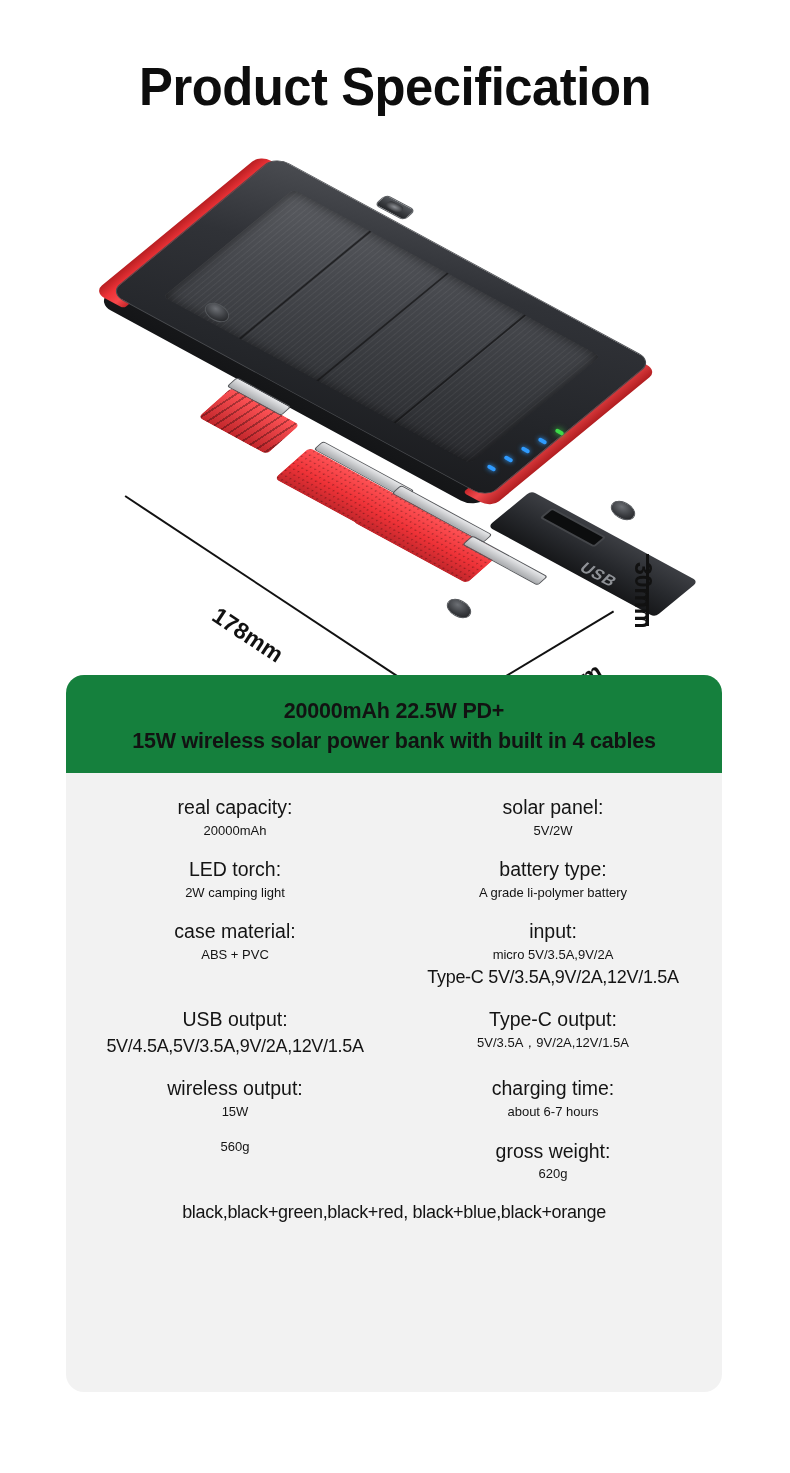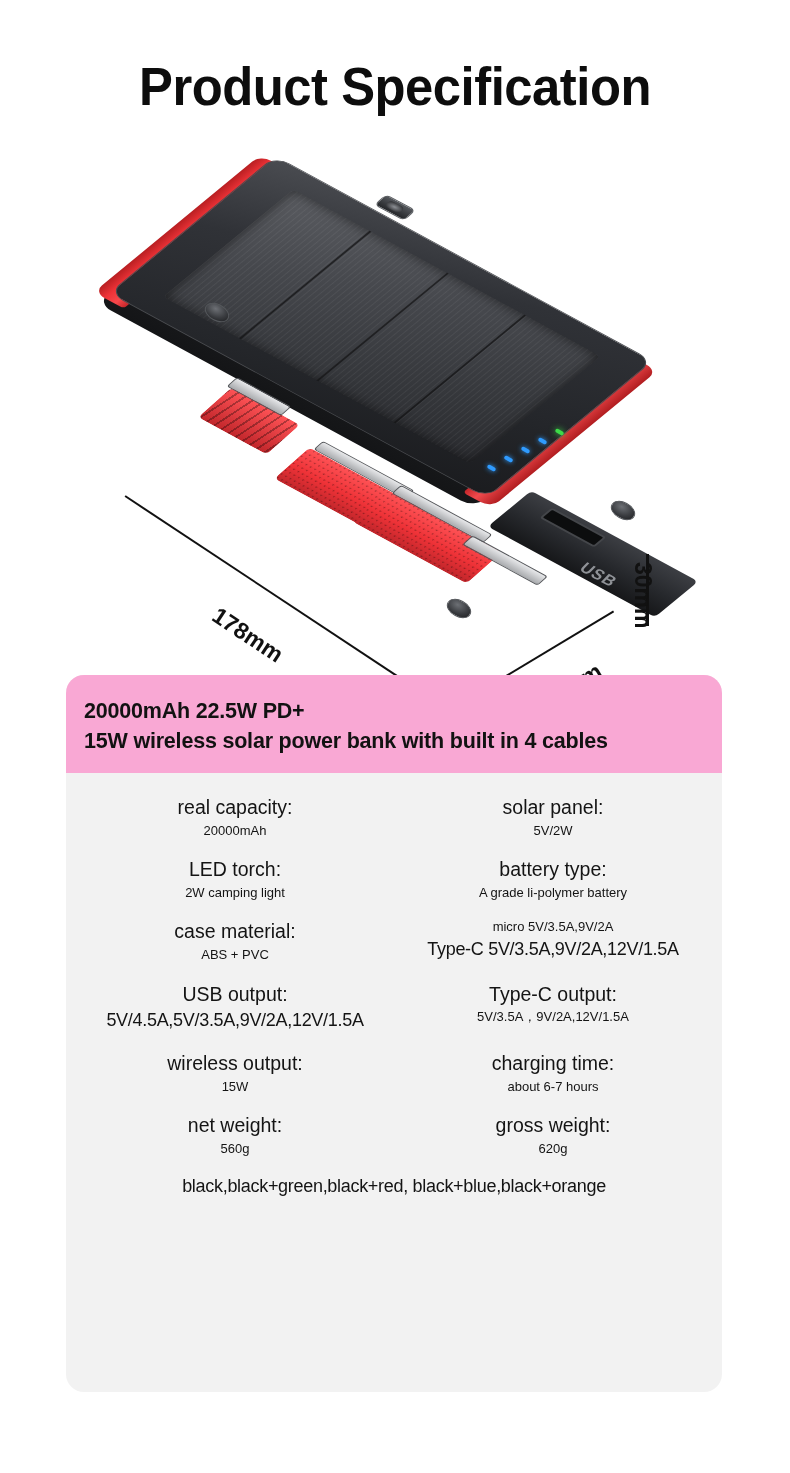--- a/index.html
+++ b/index.html
@@ -171,22 +171,23 @@
   }
 
   
   .spec-card {
     position:absolute; left:66px; top:675px; width:656px; height:717px;
     background:#f2f2f2;
     border-radius:18px;
     overflow:hidden;
   }
   .spec-header {
-    background:#f9a8d4;
+    background:#15803d;
     padding:21px 18px 17px;
+    text-align:center;
   }
   .spec-header .line {
     font-size:21.5px; font-weight:bold; color:#121212;
     line-height:1.40; letter-spacing:-0.2px;
   }
   .spec-header .line2 { font-size:21.5px; }
 
   .spec-body { padding:14px 10px 8px; }
   .spec-row { display:flex; }
   .spec-cell {
@@ -294,20 +295,21 @@
               <div class="spec-key">battery type:</div>
               <div class="spec-val">A grade li-polymer battery</div>
             </div>
           </div>
           <div class="spec-row">
             <div class="spec-cell">
               <div class="spec-key">case material:</div>
               <div class="spec-val">ABS + PVC</div>
             </div>
             <div class="spec-cell">
+              <div class="spec-key">input:</div>
               <div class="spec-val">micro 5V/3.5A,9V/2A</div>
               <div class="spec-val wide">Type-C 5V/3.5A,9V/2A,12V/1.5A</div>
             </div>
           </div>
           <div class="spec-row">
             <div class="spec-cell">
               <div class="spec-key">USB output:</div>
               <div class="spec-val wide">5V/4.5A,5V/3.5A,9V/2A,12V/1.5A</div>
             </div>
             <div class="spec-cell">
@@ -320,21 +322,20 @@
               <div class="spec-key">wireless output:</div>
               <div class="spec-val">15W</div>
             </div>
             <div class="spec-cell">
               <div class="spec-key">charging time:</div>
               <div class="spec-val">about 6-7 hours</div>
             </div>
           </div>
           <div class="spec-row">
             <div class="spec-cell">
-              <div class="spec-key">net weight:</div>
               <div class="spec-val">560g</div>
             </div>
             <div class="spec-cell">
               <div class="spec-key">gross weight:</div>
               <div class="spec-val">620g</div>
             </div>
           </div>
         </div>
       <div class="spec-row">
         <div class="spec-cell full">

